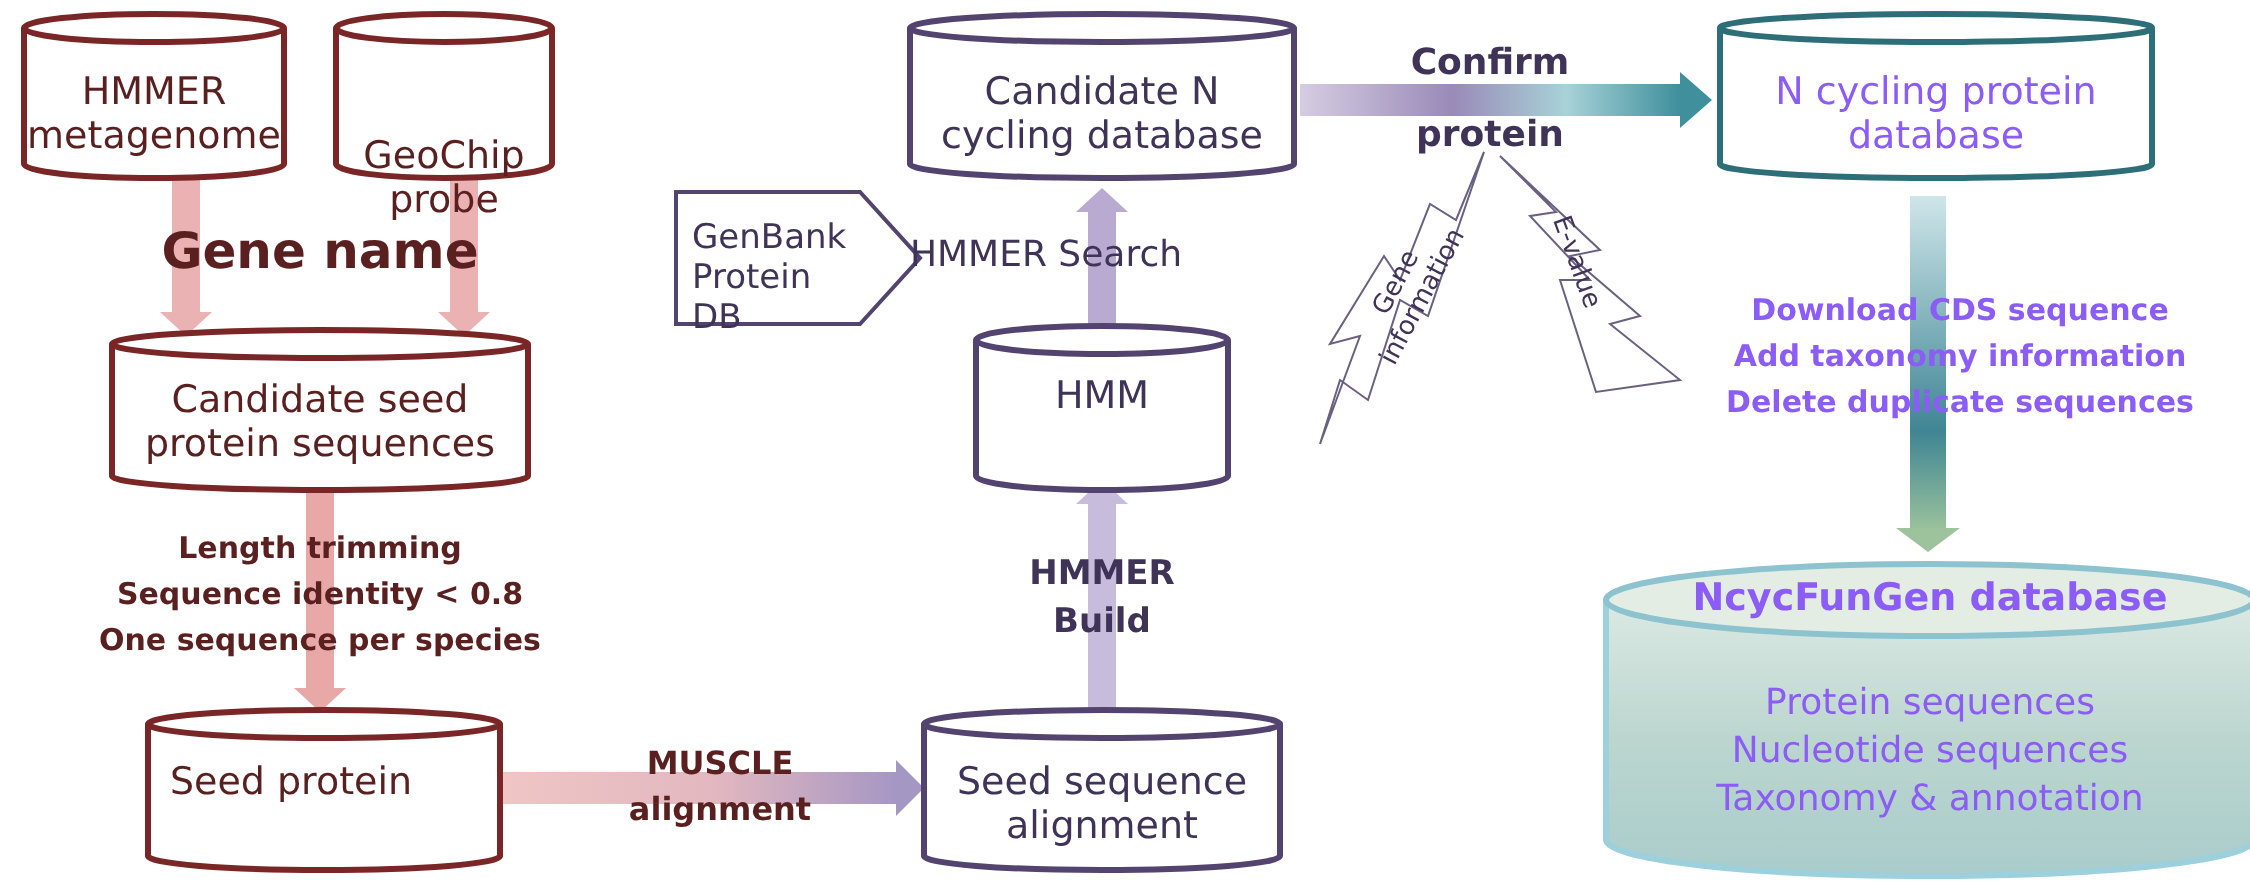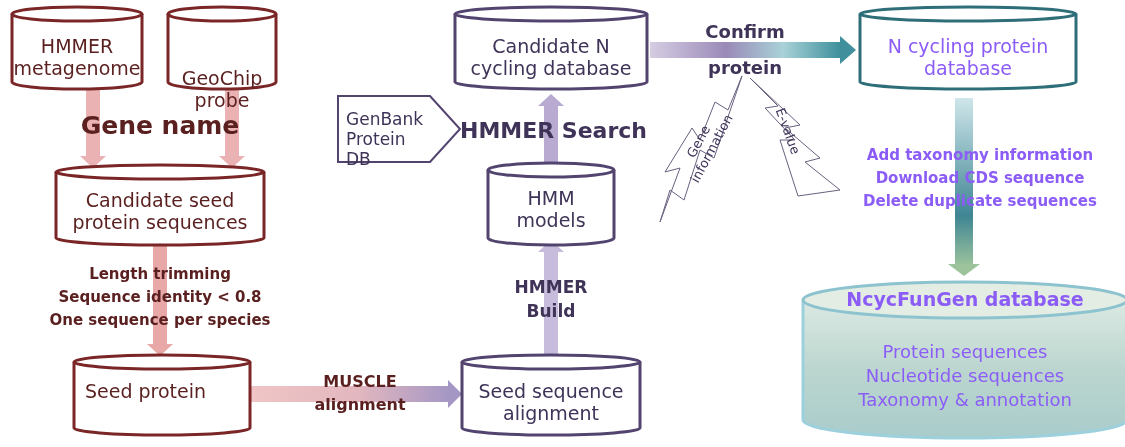--- a/index.html
+++ b/index.html
@@ -152,23 +152,22 @@
 <div class="lbl purple cyl-text" style="left:462px; top:381px; width:178px;">
   <div>Seed sequence</div>
   <div>alignment</div>
 </div>
 <div class="lbl purple bold" style="left:491px; top:275px; width:120px; font-size:17px; line-height:24px;">
   <div>HMMER</div>
   <div>Build</div>
 </div>
 <div class="lbl purple cyl-text" style="left:488px; top:188px; width:126px;">
   <div>HMM</div>
-  <div>models</div>
 </div>
-<div class="lbl purple" style="left:460px; top:118px; width:170px; font-size:22px;font-weight:bold;">HMMER Search</div>
+<div class="lbl purple" style="left:438px; top:118px; width:170px; font-size:18px;">HMMER Search</div>
 <div class="lbl purple" style="left:346px; top:99px; text-align:left; font-size:17px; line-height:20px;margin-top:10px;">
   <div>GenBank</div>
   <div>Protein</div>
   <div>DB</div>
 </div>
 <div class="lbl purple cyl-text" style="left:455px; top:36px; width:192px;">
   <div>Candidate N</div>
   <div>cycling database</div>
 </div>
 
@@ -179,22 +178,22 @@
   <div>Gene</div>
   <div>information</div>
 </div>
 <div class="lbl purple" style="left:752px; top:124px; width:70px; font-size:13px; transform: rotate(70deg);">E-value</div>
 
 <div class="lbl teal cyl-text" style="left:860px; top:36px; width:216px;">
   <div>N cycling protein</div>
   <div>database</div>
 </div>
 <div class="lbl teal bold" style="left:850px; top:144px; width:260px; font-size:15px; line-height:23px;">
+  <div>Download CDS sequence</div>
   <div>Add taxonomy information</div>
-  <div>Download CDS sequence</div>
   <div>Delete duplicate sequences</div>
 </div>
 <div class="lbl teal bold" style="left:803px; top:289px; width:324px; font-size:19px;">NcycFunGen database</div>
 <div class="lbl teal" style="left:803px; top:340px; width:324px; font-size:18px; line-height:24px;">
   <div>Protein sequences</div>
   <div>Nucleotide sequences</div>
   <div>Taxonomy &amp; annotation</div>
 </div>
 
 </body></html>

